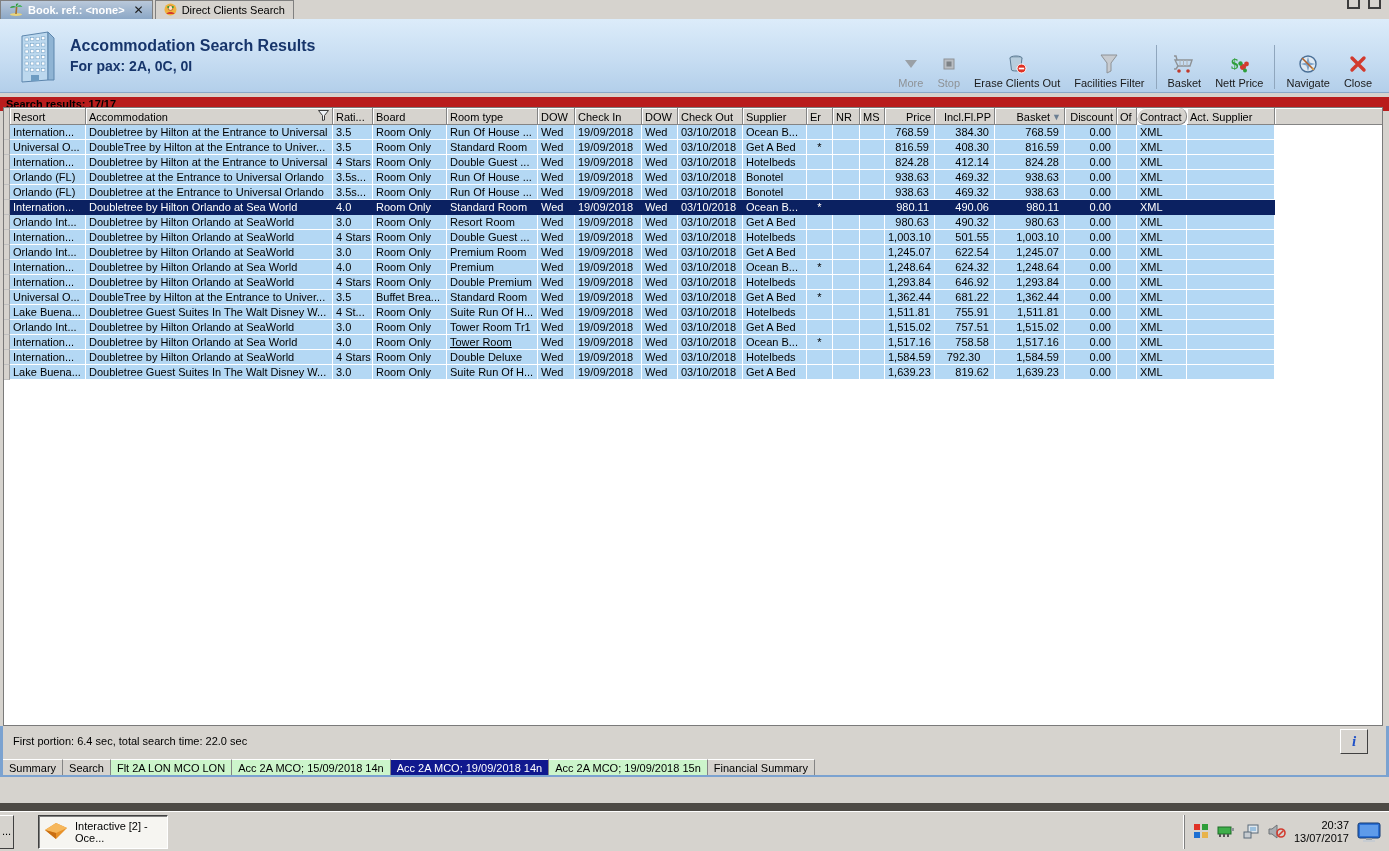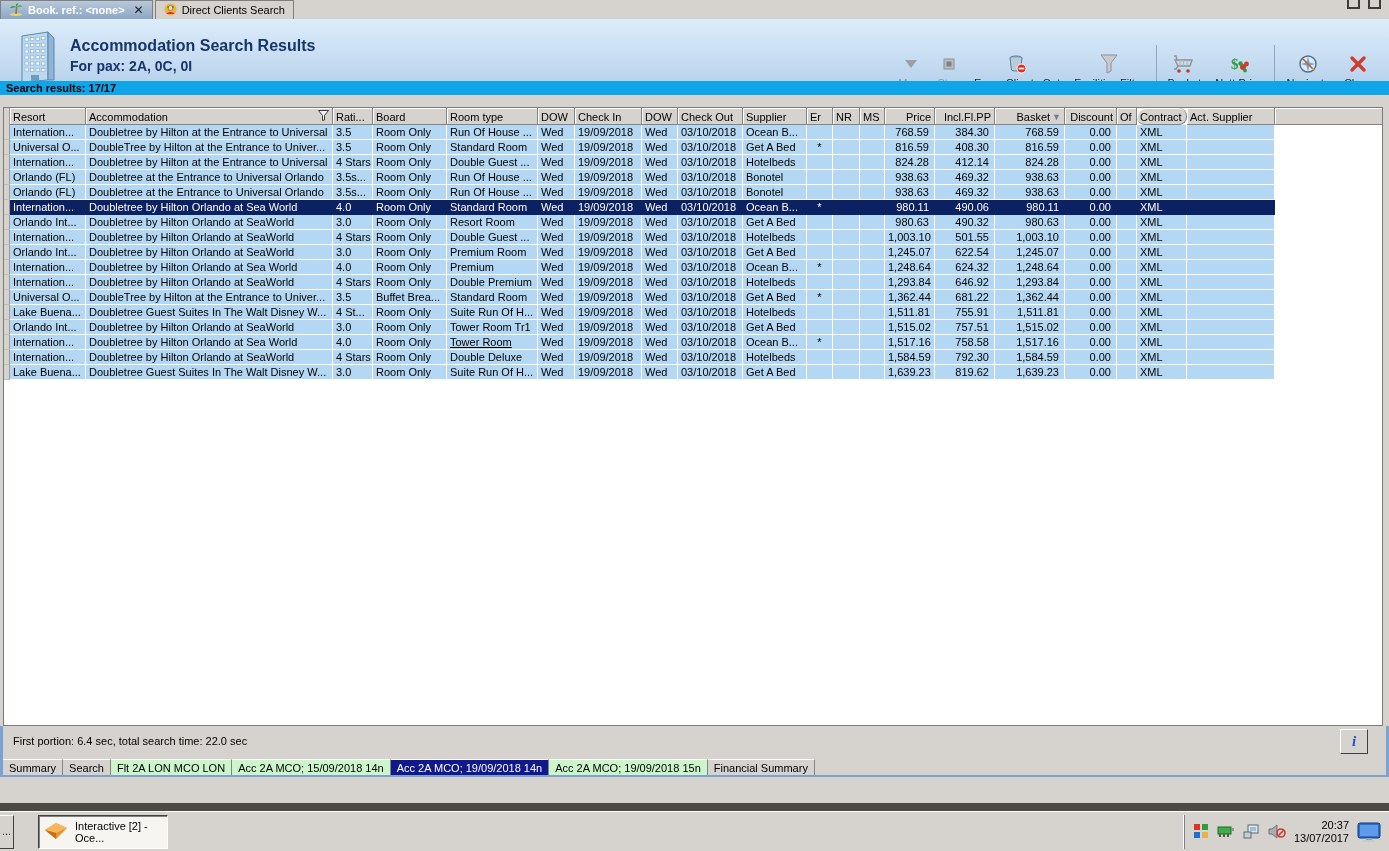--- a/index.html
+++ b/index.html
@@ -27,21 +27,21 @@
 
   
   .toolbar { position:absolute; right:10px; top:22px; height:52px; display:flex; align-items:center; }
   .tbtn { display:flex; flex-direction:column; align-items:center; justify-content:flex-end; gap:2px;
     padding:2px 7px; height:48px; cursor:pointer; color:#1a1a1a; white-space:nowrap; }
   .tbtn.disabled { color:#8e9296; cursor:default; }
   .tsep { width:1px; height:44px; background:#8fa6bd; margin:0 4px; }
   .ticon { height:22px; display:flex; align-items:center; justify-content:center; }
 
   
-  .resline { position:absolute; left:0; top:81px; width:100%; height:14px; background:#0ea5e9;
+  .resline { position:absolute; left:0; top:97px; width:100%; height:14px; background:#b91c1c;
     font-weight:bold; padding-left:6px; line-height:14px; }
 
   
   .grid { position:absolute; left:3px; top:107px; width:1380px; height:619px; background:#fff;
     border:1px solid #7a7a7a; overflow:hidden; }
   .ghead { display:flex; height:17px; }
   .gutter { width:6px; background:#d6d3ce; border-right:1px solid #9a9a9a; flex:none; }
   .gh-cell { flex:none; background:#d6d3ce; border-right:1px solid #848484; border-bottom:1px solid #848484;
     box-shadow:inset 1px 1px 0 #fff; padding:1px 3px 0 3px; display:flex; align-items:center; overflow:hidden;
     white-space:nowrap; cursor:pointer; }
@@ -679,21 +679,21 @@
           <div class="g-cell" style="width: 91px;">Double Deluxe</div>
           <div class="g-cell" style="width: 37px;">Wed</div>
           <div class="g-cell" style="width: 67px;">19/09/2018</div>
           <div class="g-cell" style="width: 36px;">Wed</div>
           <div class="g-cell" style="width: 65px;">03/10/2018</div>
           <div class="g-cell" style="width: 64px;">Hotelbeds</div>
           <div class="g-cell al-center" style="width: 26px;"></div>
           <div class="g-cell al-center" style="width: 27px;"></div>
           <div class="g-cell al-center" style="width: 25px;"></div>
           <div class="g-cell al-right" style="width: 50px;">1,584.59</div>
-          <div class="g-cell al-right" style="width: 60px;">792.30</div>
+          <div class="g-cell al-right" style="width: 60px; text-align: center;">792.30</div>
           <div class="g-cell al-right" style="width: 70px;">1,584.59</div>
           <div class="g-cell al-right" style="width: 52px;">0.00</div>
           <div class="g-cell" style="width: 20px;"></div>
           <div class="g-cell" style="width: 50px;">XML</div>
           <div class="g-cell" style="width: 88px;"></div>
         </div>
         <div class="g-row">
           <div class="rgut"></div>
           <div class="g-cell" style="width: 76px;">Lake Buena...</div>
           <div class="g-cell" style="width: 247px;">Doubletree Guest Suites In The Walt Disney W...</div>

